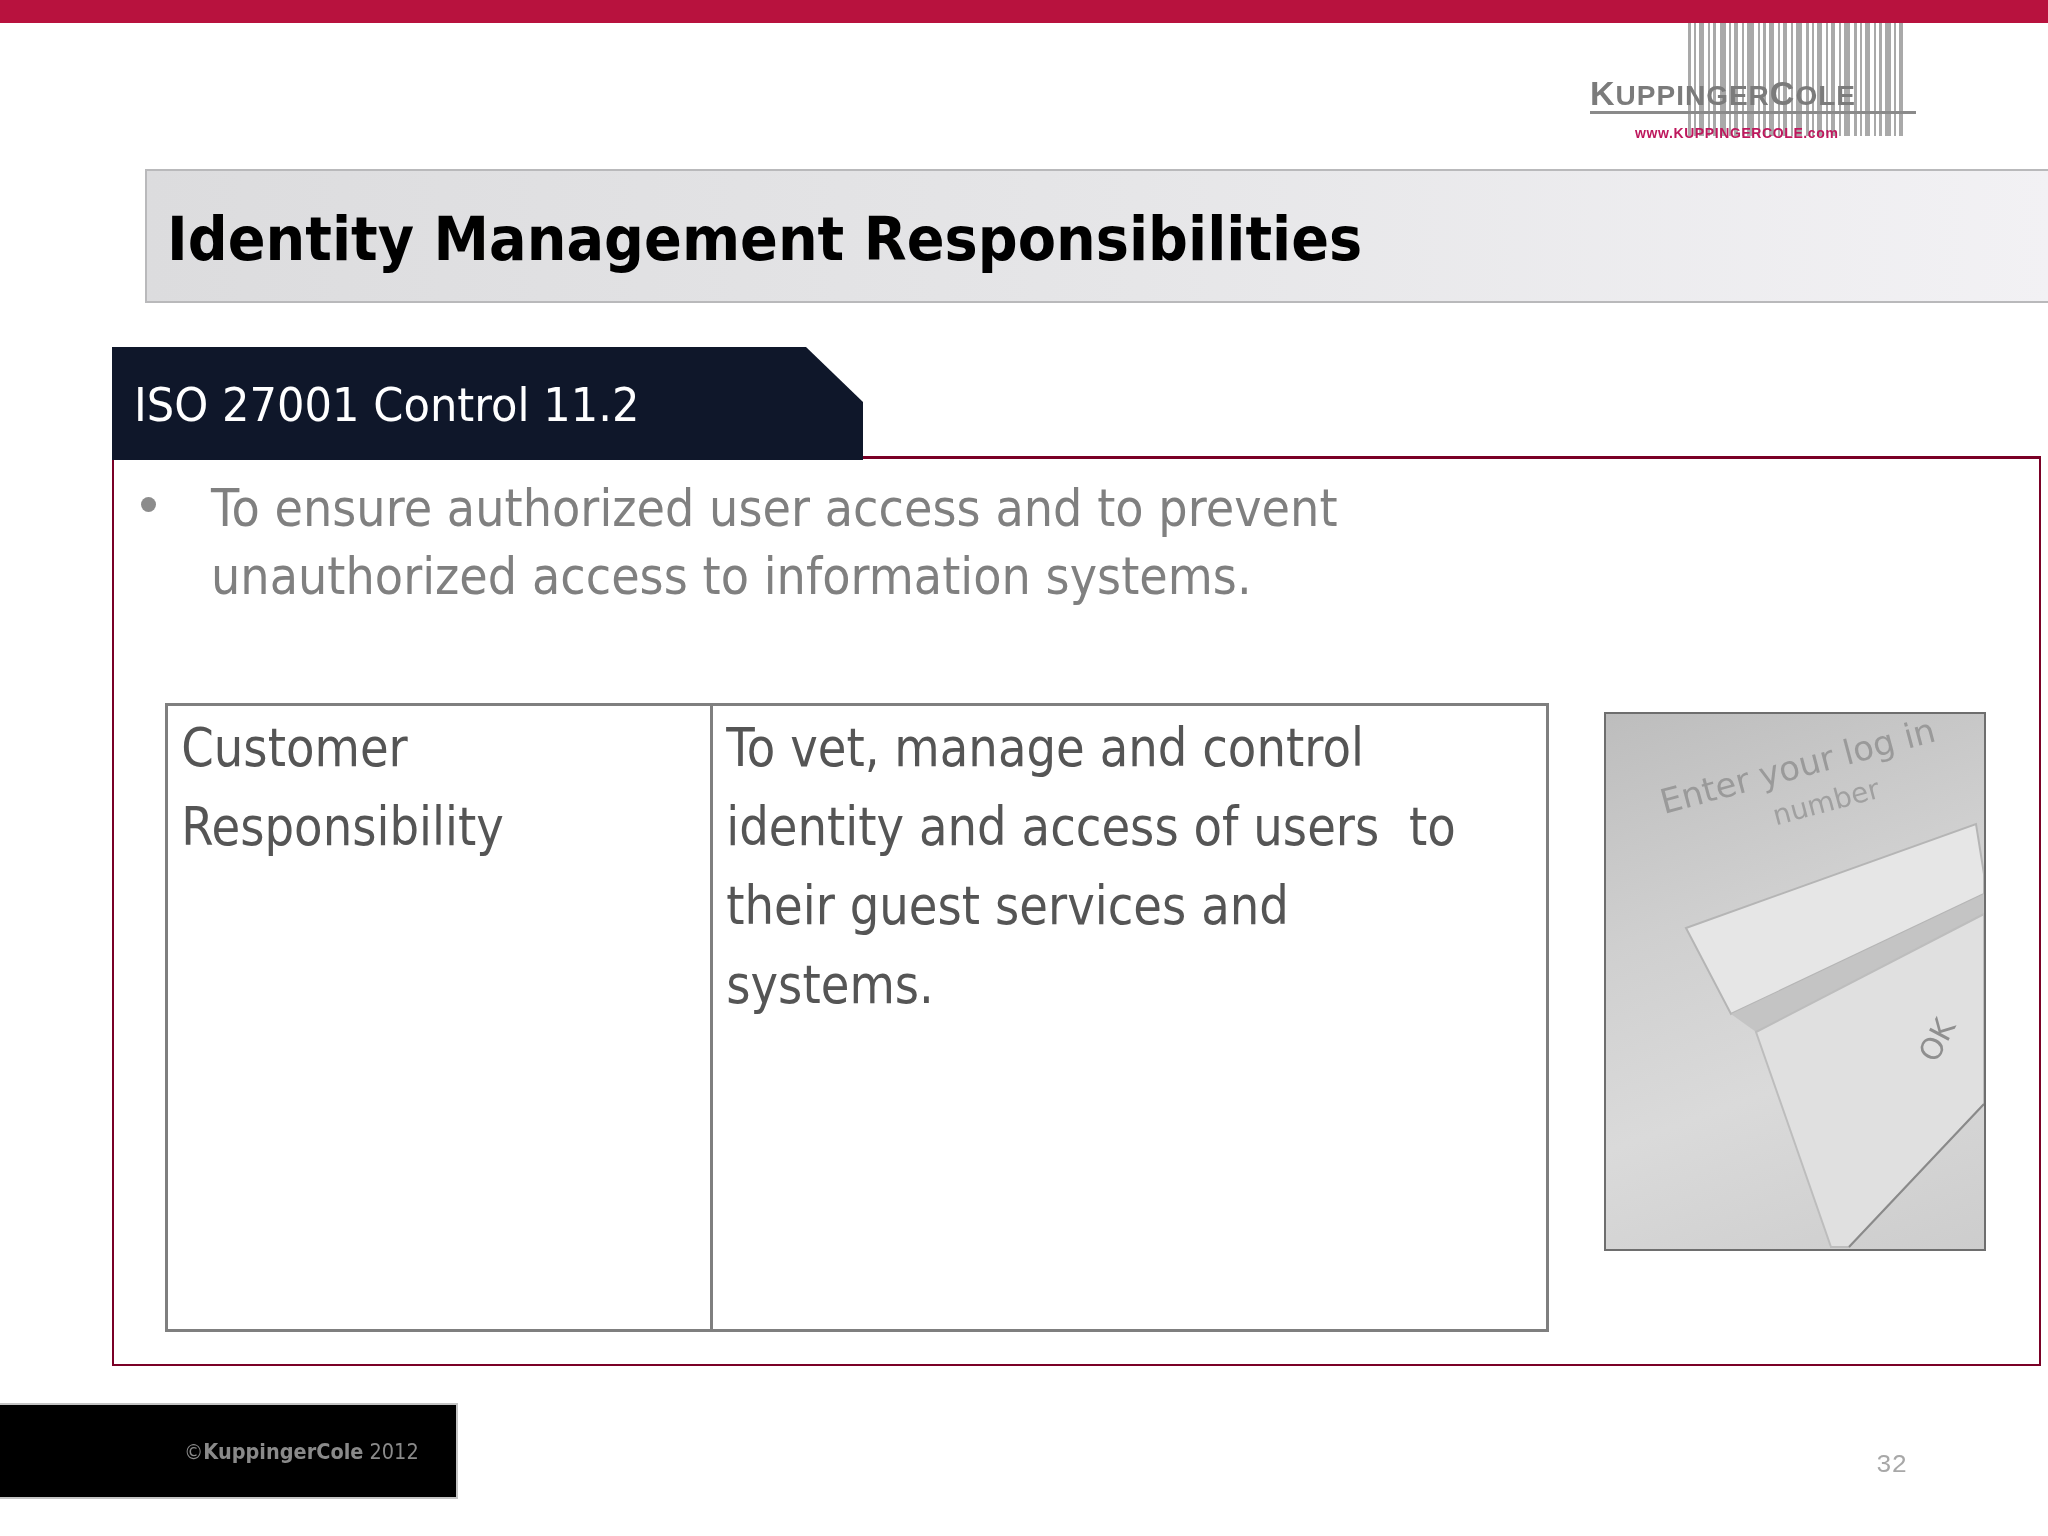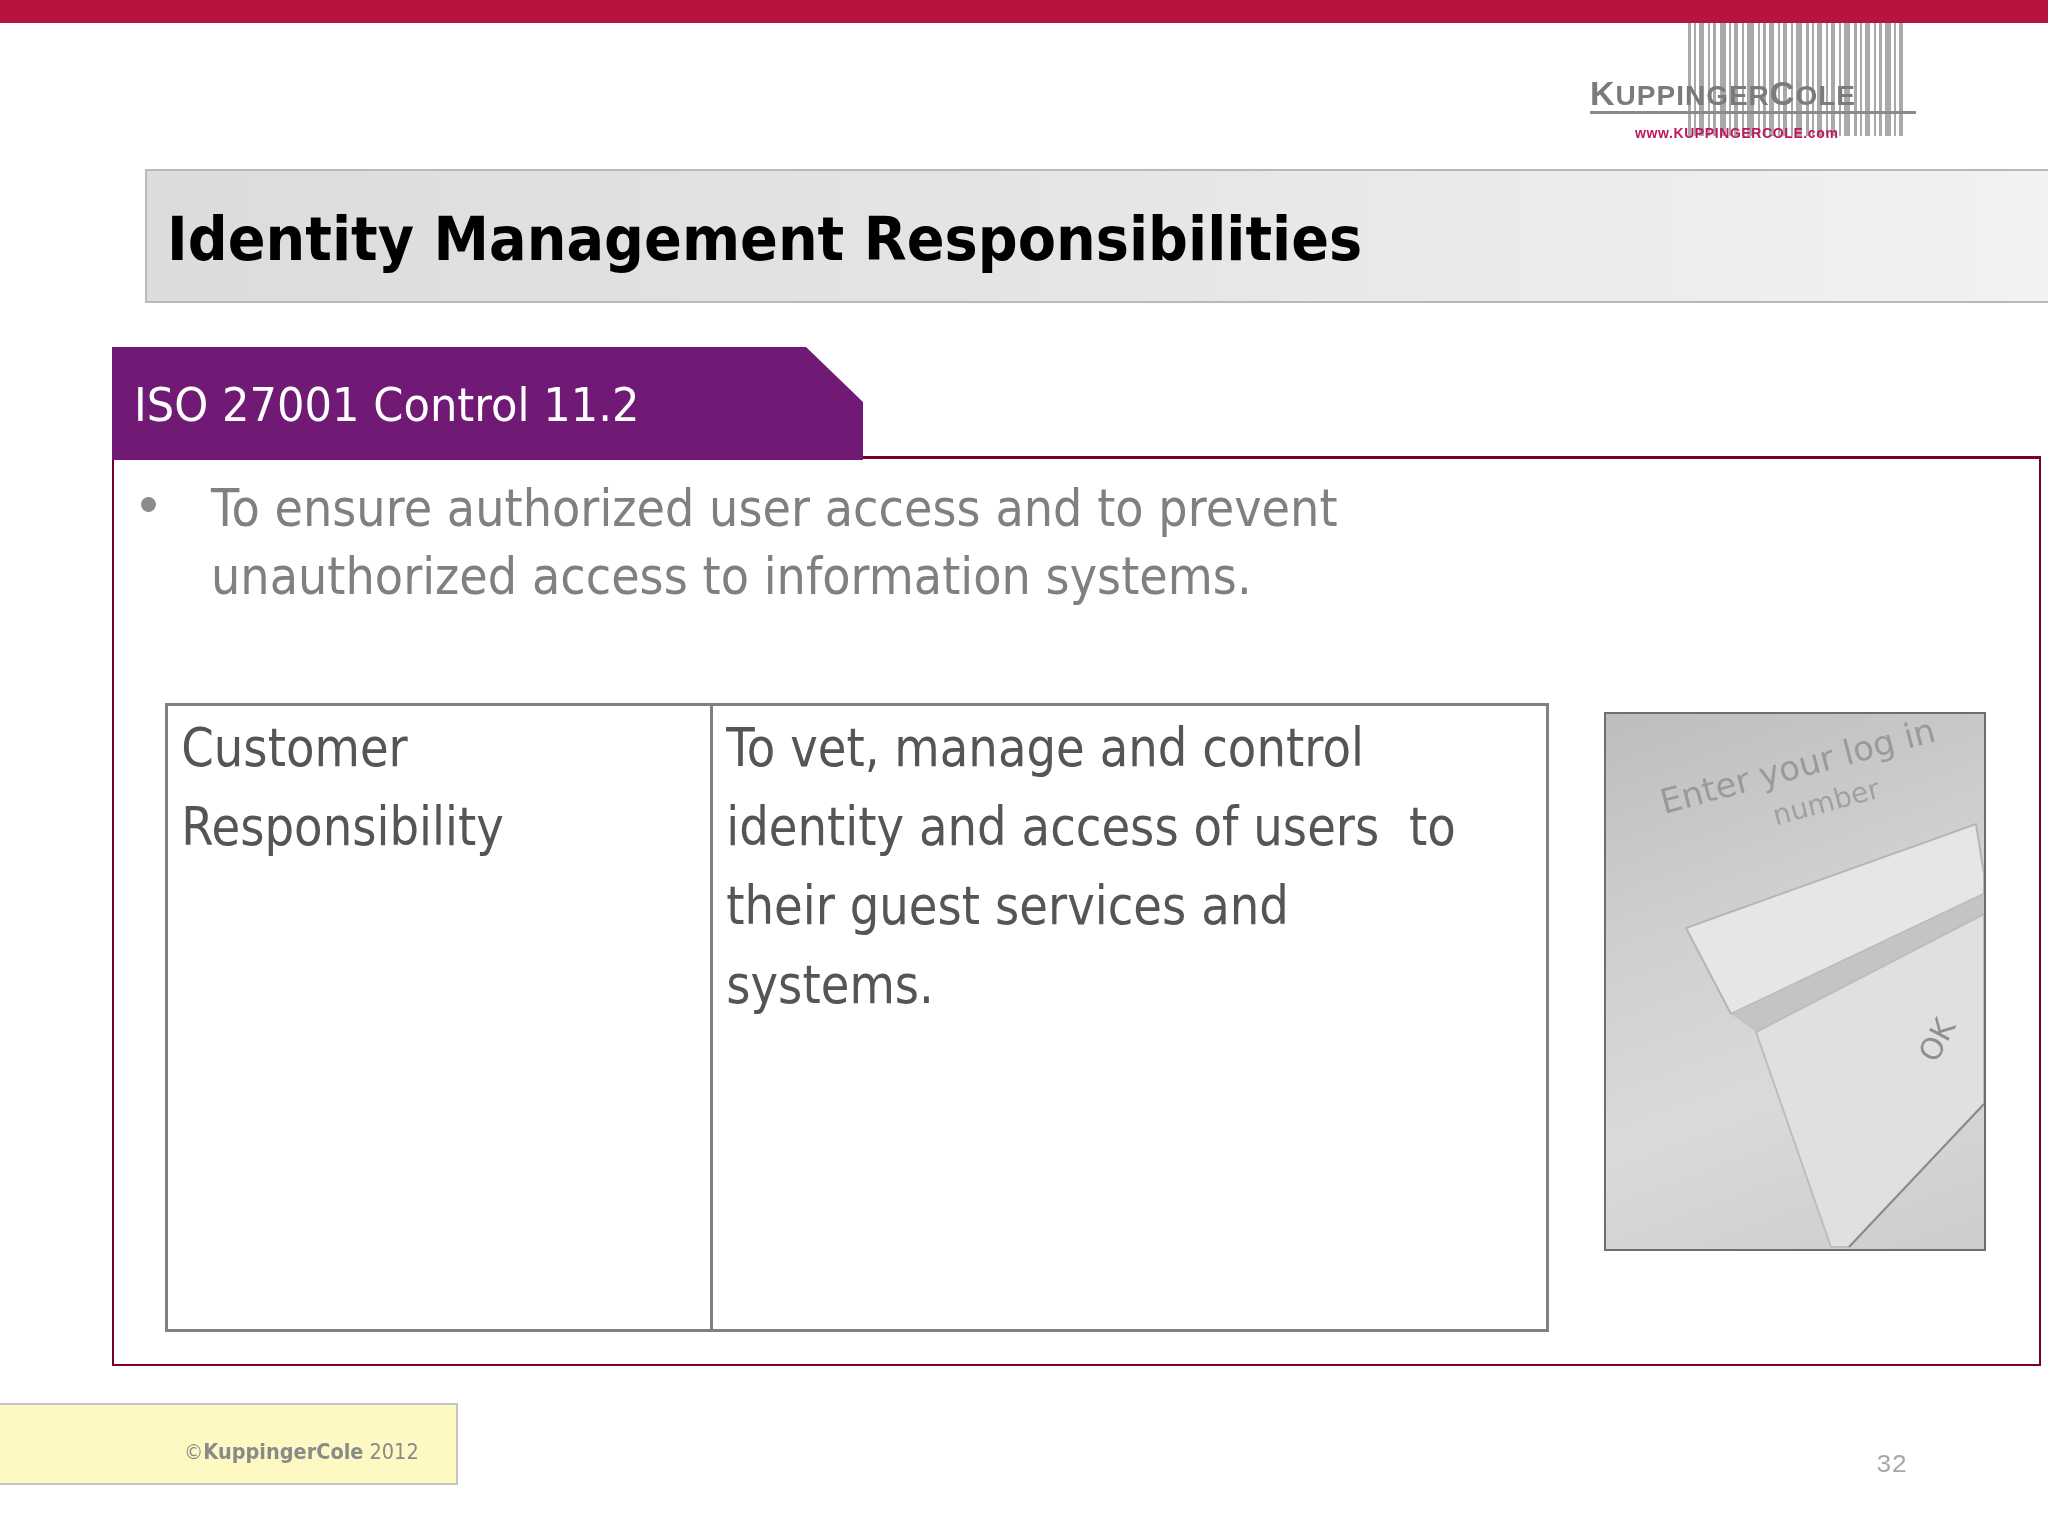--- a/index.html
+++ b/index.html
@@ -37,21 +37,21 @@
     .title-text {
       position: absolute; left: 20px; top: 33px;
       font-family: "DejaVu Sans", sans-serif; font-weight: bold;
       font-size: 60px; line-height: 70px; color: #000; white-space: nowrap;
       transform-origin: left center; transform: scaleX(0.93);
     }
 
     
     .tab {
       left: 112px; top: 347px; width: 751px; height: 113px;
-      background: #701a75;
+      background: #0f172a;
       clip-path: polygon(0 0, 694px 0, 751px 55px, 751px 113px, 0 113px);
     }
     .tab-text {
       position: absolute; left: 22px; top: 30px;
       font-family: "DejaVu Sans", sans-serif; font-size: 47px; line-height: 56px;
       color: #ffffff; white-space: nowrap;
       transform-origin: left center; transform: scaleX(0.92);
     }
 
     
@@ -90,22 +90,22 @@
     
     .photo {
       left: 1604px; top: 712px; width: 382px; height: 539px; box-sizing: border-box;
       border: 2px solid #6e6e6e; overflow: hidden;
       background: linear-gradient(160deg, #bdbdbd 0%, #cfcfcf 35%, #dadada 65%, #cdcdcd 100%);
     }
     .photo svg { position: absolute; left: 0; top: 0; }
 
     
     .footer-box {
-      left: 0; top: 1403px; width: 458px; height: 82px; box-sizing: border-box;
-      border: 2px solid #c4c4c4; border-left: none; background: #fef9c3;
+      left: 0; top: 1403px; width: 458px; height: 96px; box-sizing: border-box;
+      border: 2px solid #c4c4c4; border-left: none; background: #000000;
     }
     .footer-text {
       position: absolute; left: 184px; top: 35px;
       font-family: "DejaVu Sans", sans-serif; font-size: 21px; color: #8a8a8a; white-space: nowrap;
       transform-origin: left center; transform: scaleX(0.92);
     }
     .footer-text .brand { font-weight: bold; }
     .page-num {
       left: 1876px; top: 1450px;
       font-family: Liberation Mono, monospace; font-size: 26px; color: #a8a8a8;

